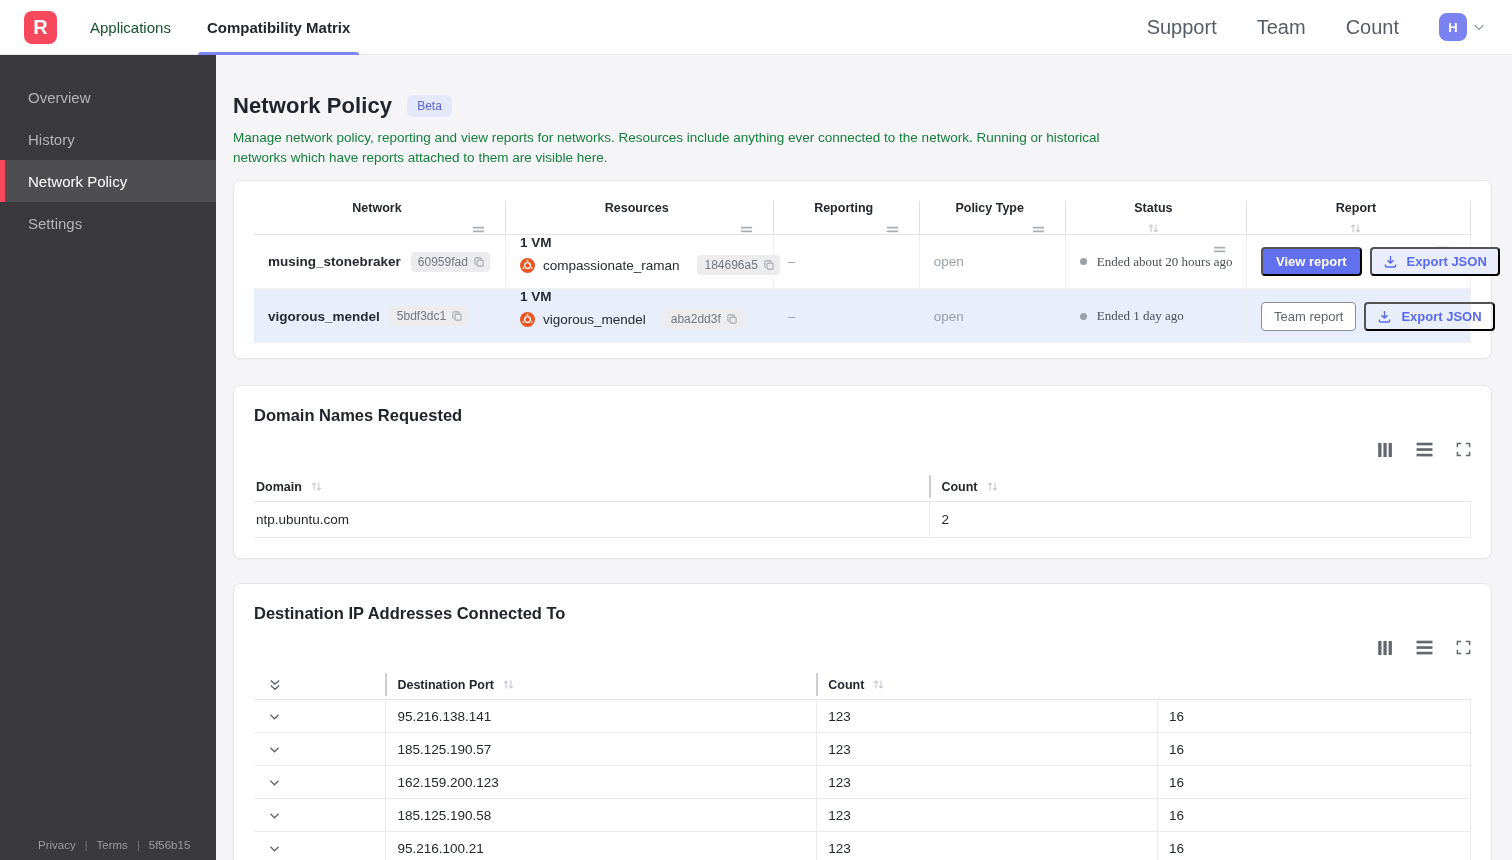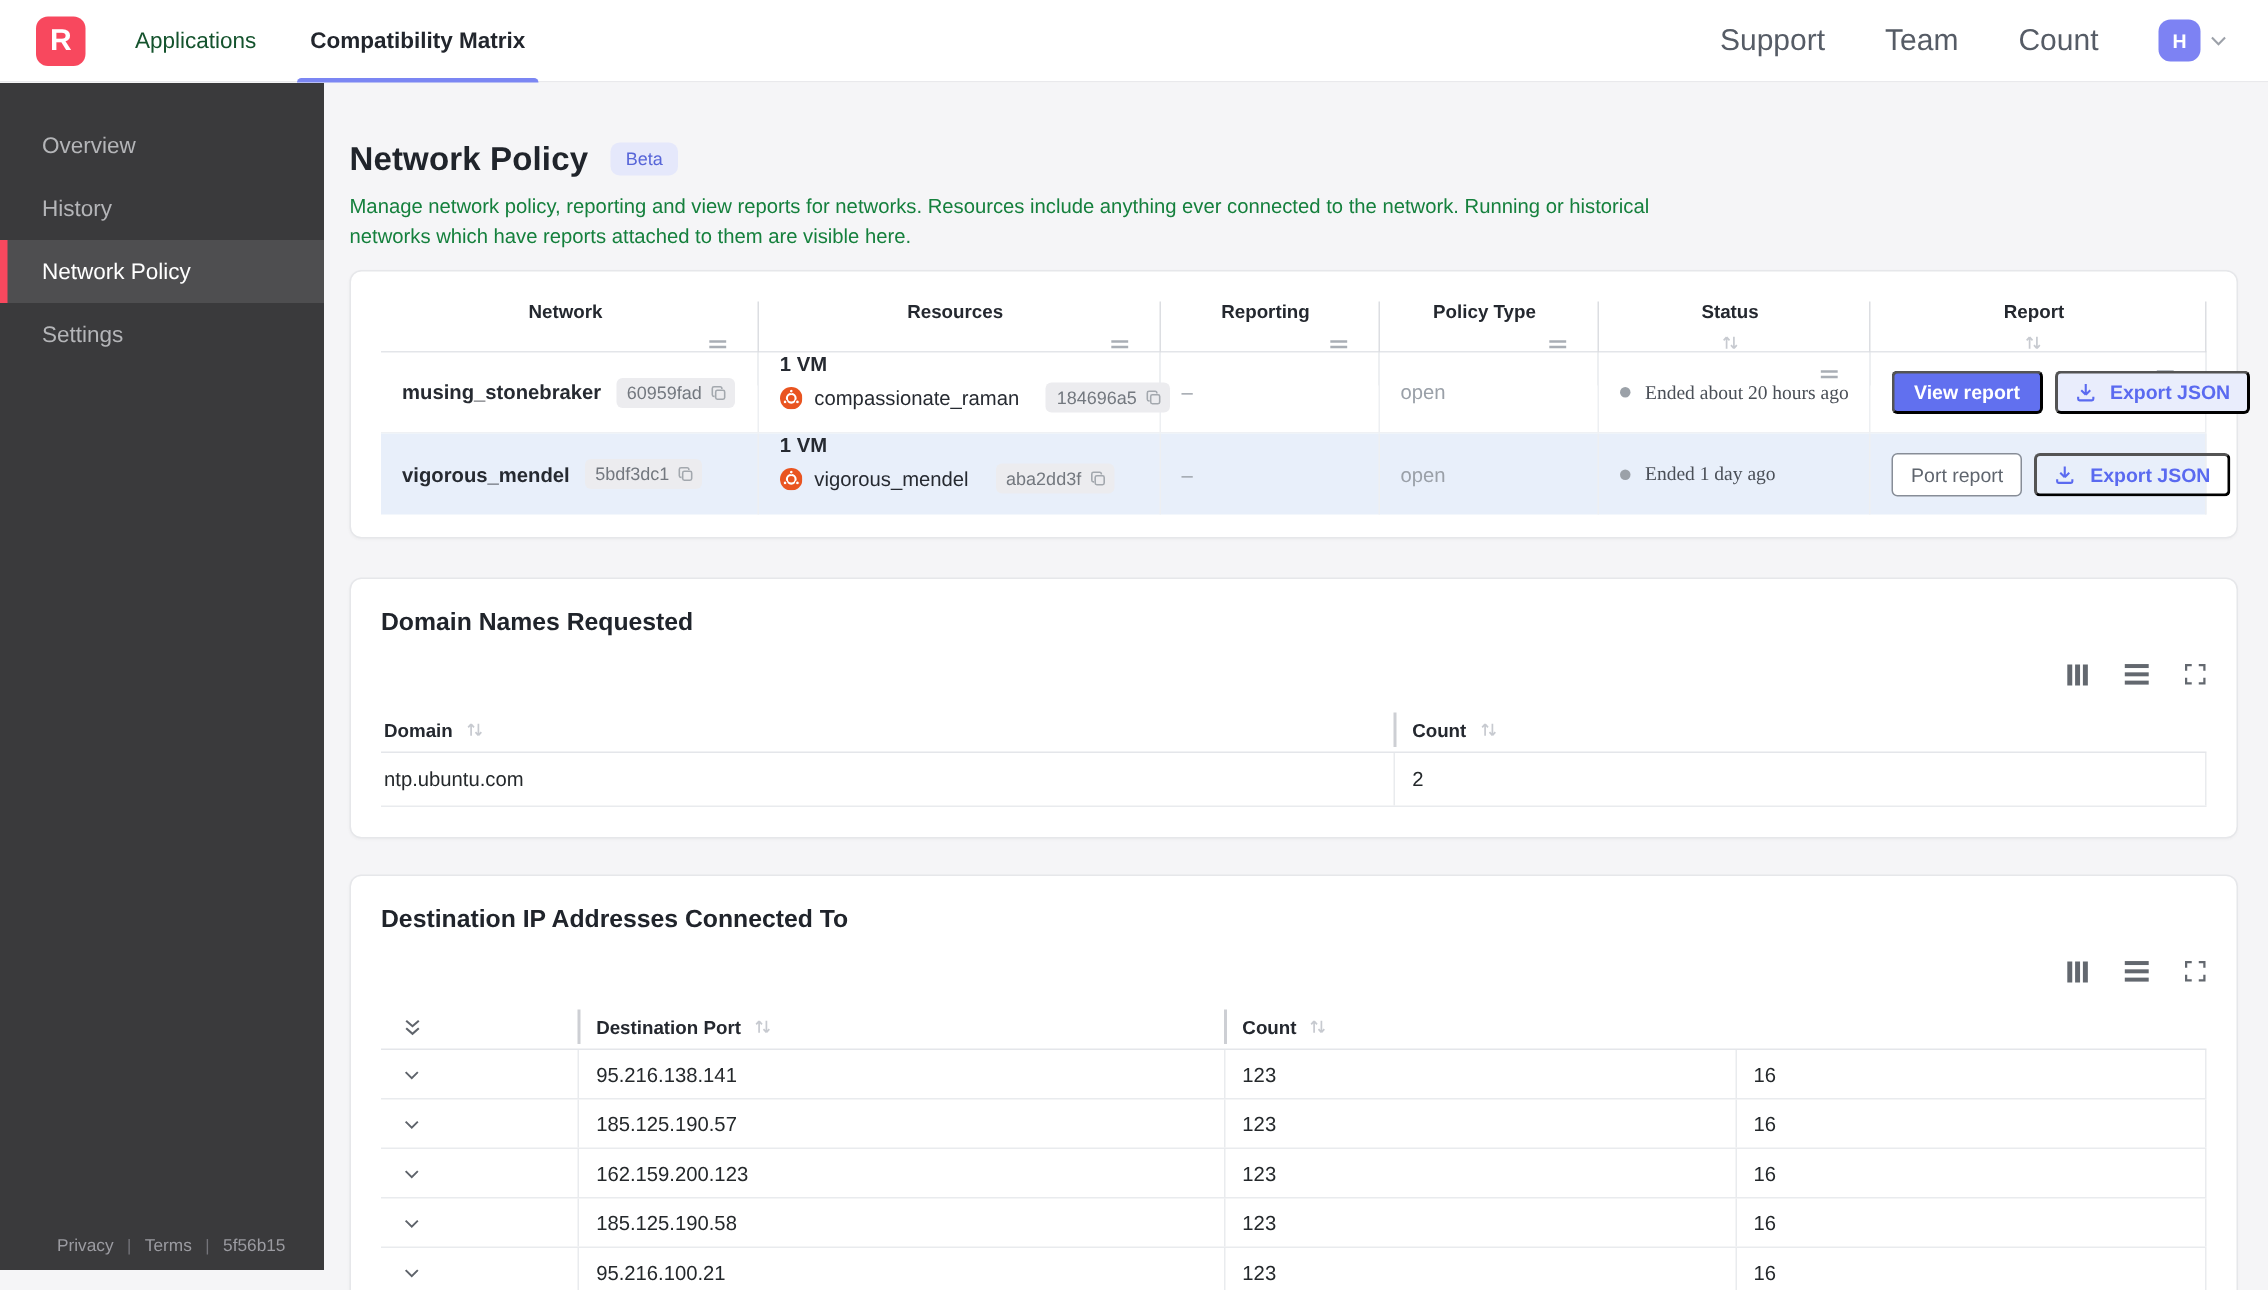--- a/index.html
+++ b/index.html
@@ -18,21 +18,21 @@
   .nav-tab.active::after { content:''; position:absolute; left:-9px; right:-9px; bottom:0;
           height:3px; background:#7b86f3; border-radius:3px 3px 0 0; }
   .nav-right { margin-left:auto; display:flex; align-items:center; gap:40px; margin-right:26px; }
   .nav-link { font-size:20px; color:#565c66; cursor:pointer; }
   .avatar-group { display:flex; align-items:center; gap:5px; cursor:pointer; }
   .avatar { width:28px; height:28px; border-radius:8px; background:#7d82f3; color:#fff;
             font-size:13px; font-weight:600; display:flex; align-items:center; justify-content:center; }
   .nav-chev { color:#9ca1a9; display:flex; }
 
   
-  .sidebar { position:fixed; top:55px; left:0; bottom:14px; width:216px; background:#3a3a3c;
+  .sidebar { position:fixed; top:55px; left:0; bottom:0; width:216px; background:#3a3a3c;
              display:flex; flex-direction:column; padding-top:21px; z-index:20; }
   .side-item { height:42px; display:flex; align-items:center; padding-left:28px; font-size:15px;
                color:#b4b5b8; position:relative; cursor:pointer; }
   .side-item.active { background:#4e4e50; color:#ffffff; }
   .side-item.active::before { content:''; position:absolute; left:0; top:0; bottom:0; width:5px; background:#f8485e; }
   .side-footer { margin-top:auto; padding:0 10px 9px 38px; display:flex; align-items:center; gap:9px;
                  font-size:11.5px; color:#9b9ba1; }
   .side-sep { color:#74747a; font-size:11px; }
 
   
@@ -352,21 +352,21 @@
       </div>
       <div class="t1-cell muted">–</div>
       <div class="t1-cell muted">open</div>
       <div class="t1-cell">
         <span class="status-wrap">
           <span class="status-dot"></span>
           <span>Ended 1 day ago</span>
         </span>
       </div>
       <div class="t1-cell report-cell">
-        <button class="btn btn-outline">Port report</button>
+        <button class="btn btn-outline">Team report</button>
         <button class="btn btn-export flat">
           <span class="tool-ic" style="color:#5a6af0">
               <svg width="15" height="15">
                 <use href="#i-download"></use>
               </svg>
             </span>
           <span>Export JSON</span>
         </button>
       </div>
     </div>

